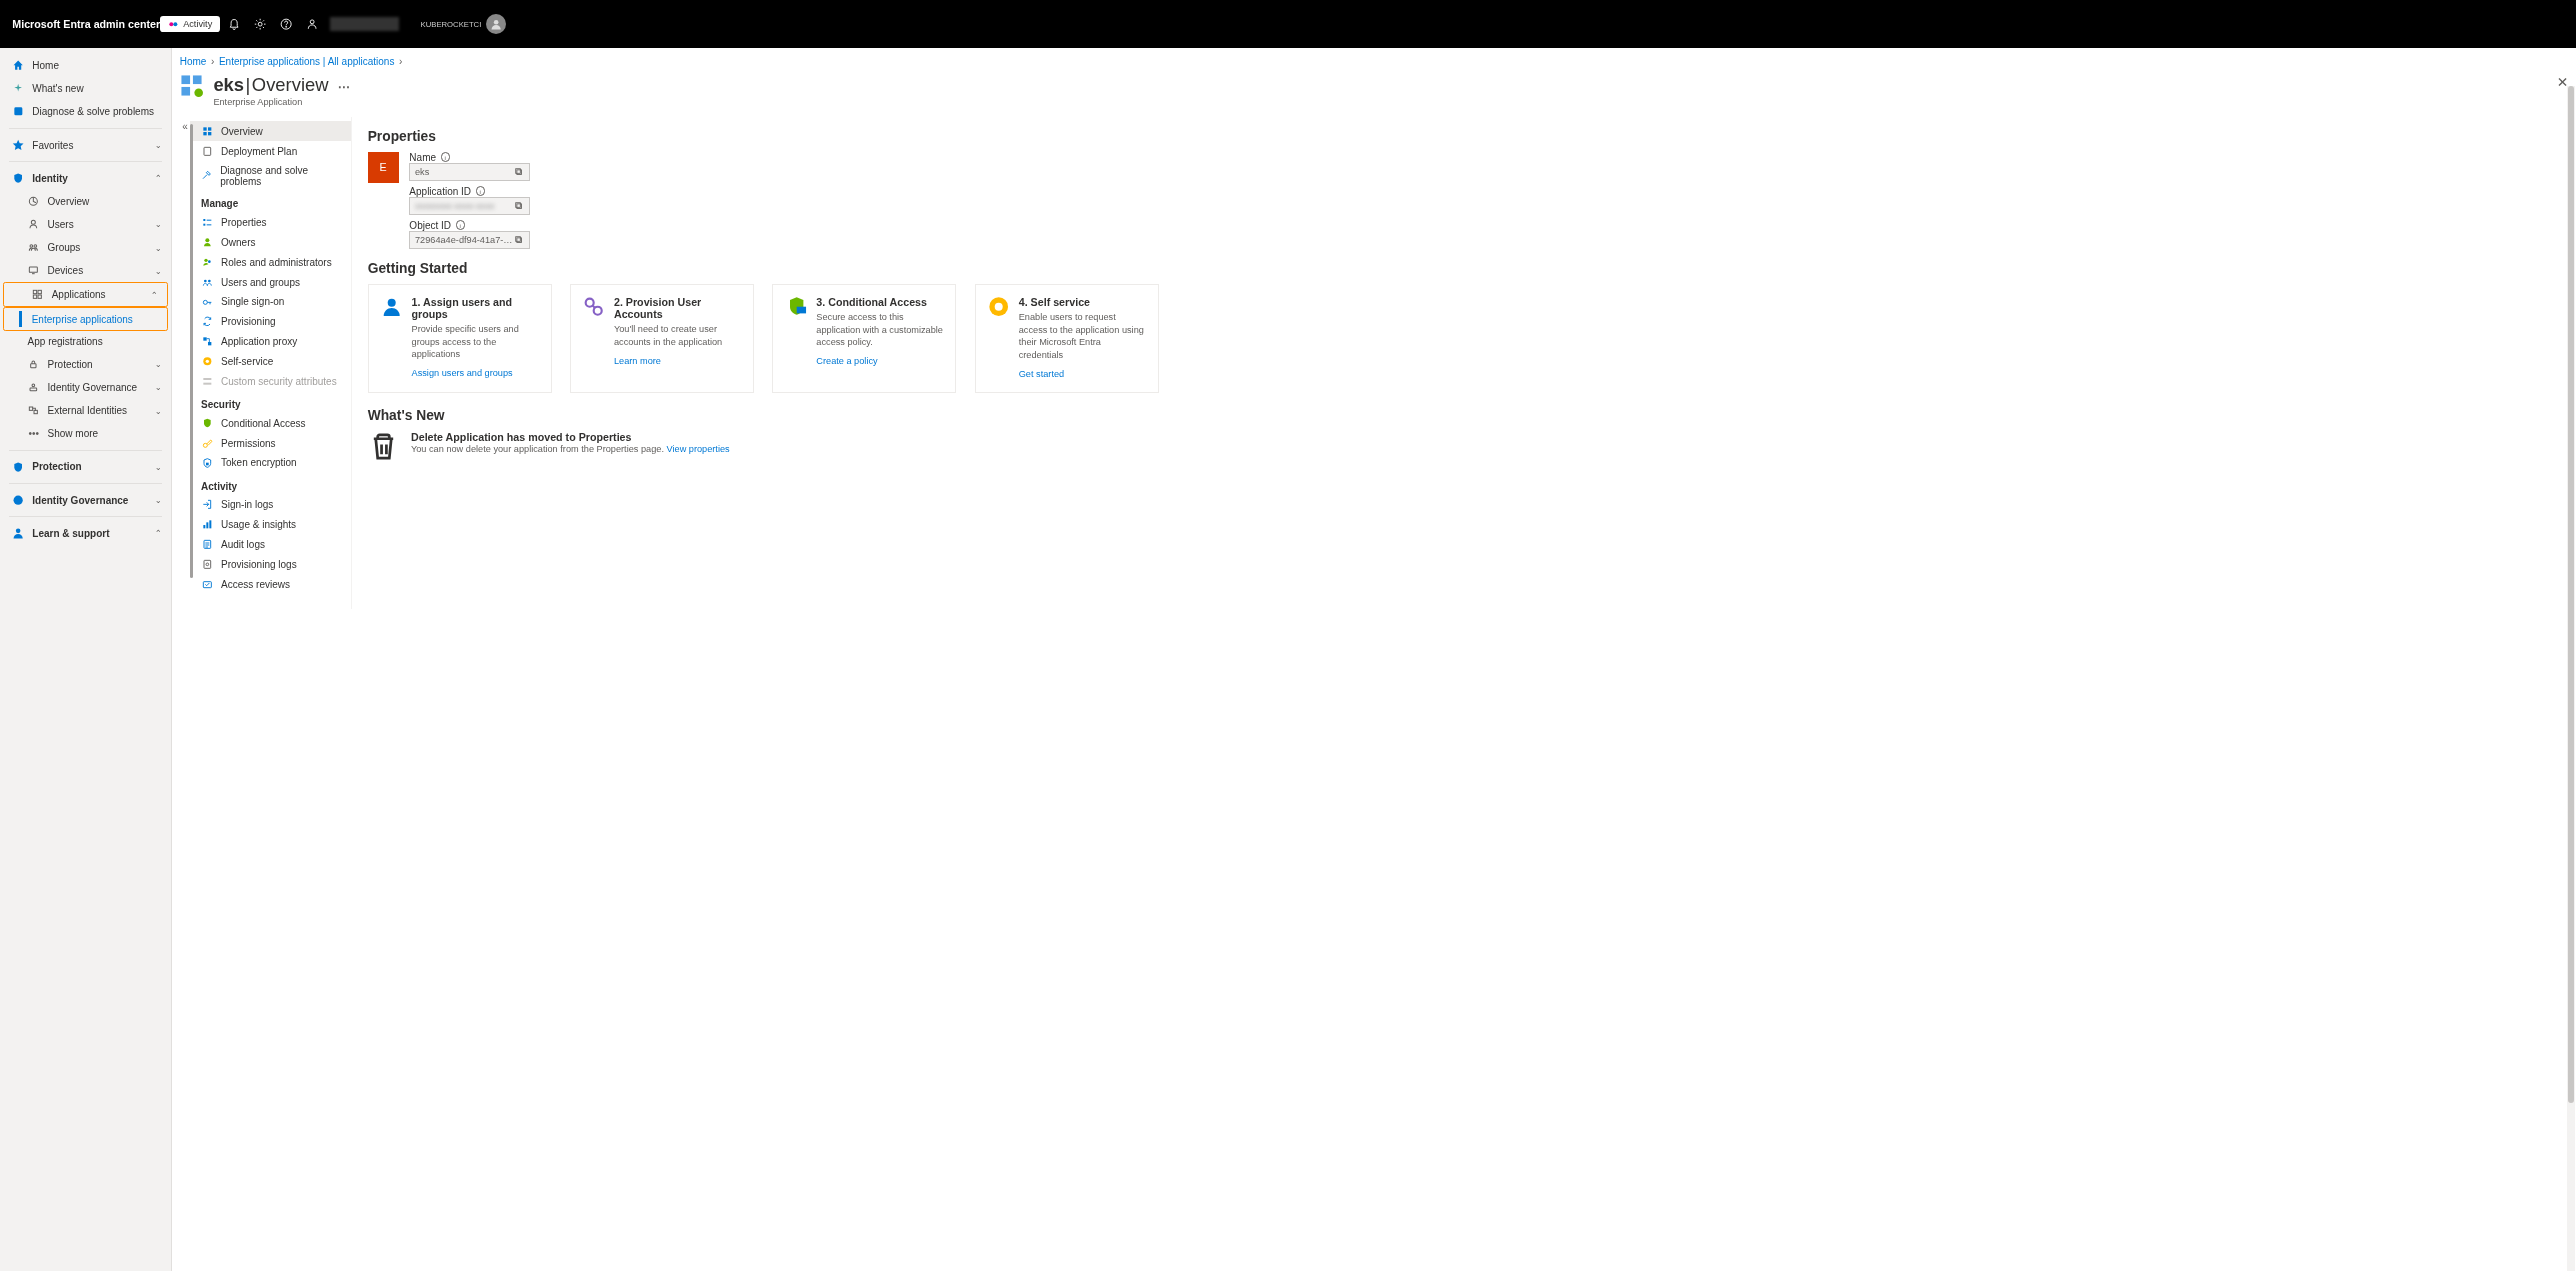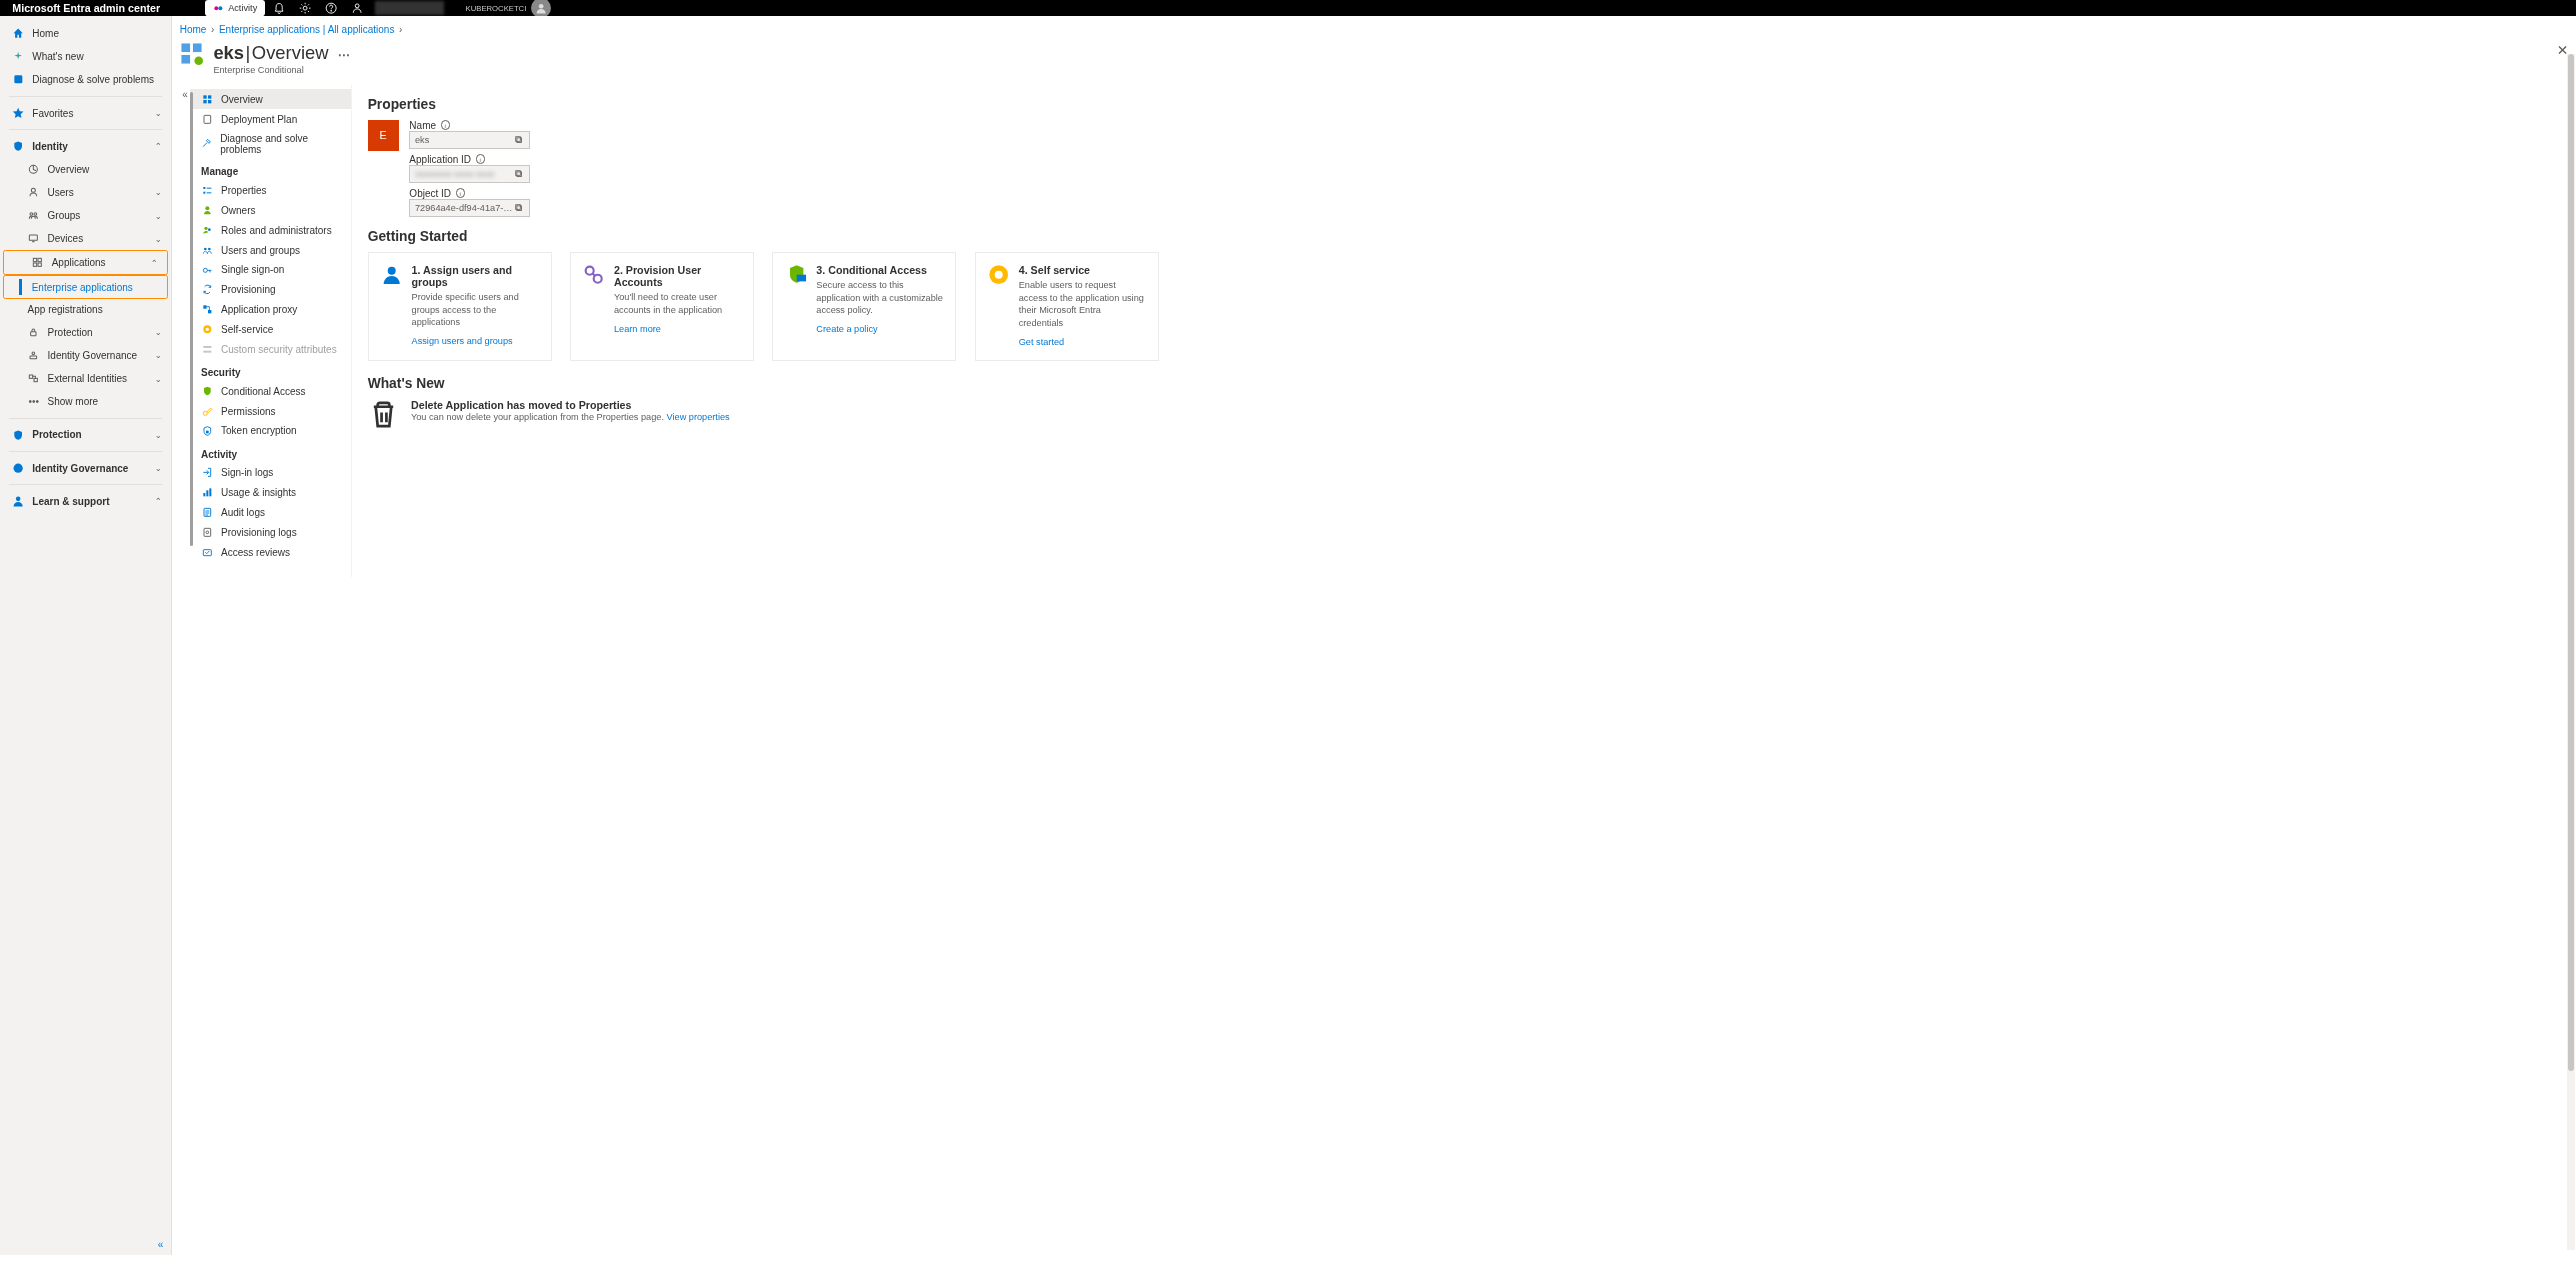--- a/index.html
+++ b/index.html
@@ -1,18 +1,18 @@
 <!DOCTYPE html>
 <html><head>
 <meta charset="utf-8">
 <style>
 * { box-sizing: border-box; margin: 0; padding: 0; font-family: "Segoe UI", "Helvetica Neue", Arial, sans-serif; }
 html, body { height: 100%; background: #fff; color: #323130; font-size: 10px; overflow: hidden; }
 
-.topbar { background: #000; color: #fff; height: 16px; display: flex; align-items: center; padding: 0 7.7px; gap: 45px; }
+.topbar { background: #000; color: #fff; height: 48px; display: flex; align-items: center; padding: 0 7.7px; }
 .brand { font-weight: 600; font-size: 10.7px; padding-left: 4.6px; }
 .search-wrap { flex: 1; display: flex; justify-content: center; }
 .search-box { background: #f3f2f1; color: #605e5c; width: 505px; max-width: 50vw; height: 21.4px; border-radius: 1.5px; display: flex; align-items: center; padding: 0 6.1px; gap: 6.1px; }
 .search-box input { flex:1; background: transparent; border: none; outline: none; font-size: 10px; color:#323130; }
 .top-actions { display: flex; align-items: center; gap: 1.5px; }
 .top-icon { width: 24.5px; height: 24.5px; display: flex; align-items: center; justify-content: center; cursor: pointer; color:#fff; }
 .copilot-btn { background: #fff; color: #323130; border-radius: 3.1px; padding: 3.1px 7.7px; display: flex; align-items: center; gap: 4.6px; cursor:pointer; font-size:9.2px; }
 .tenant-blur { background: #333; filter: blur(1.5px); width: 69px; height: 13.8px; margin-left: 4.6px; margin-right: 3.1px; }
 .tenant-name { font-size: 7.7px; color:#ccc; margin-right:3.1px; }
 .avatar { width: 20px; height: 20px; border-radius: 50%; background: #888; display:flex; align-items:center; justify-content:center; }
@@ -326,21 +326,21 @@
               <circle cx="13" cy="13" r="3" fill="#6bb700"></circle>
             </svg>
         </span>
         <div>
           <div class="page-title">
             <span>eks</span>
               <span class="thin"> | </span>
               <span class="thin">Overview</span>
             <span class="ellipsis-btn">⋯</span>
           </div>
-          <div class="page-sub">Enterprise Conditional</div>
+          <div class="page-sub">Enterprise Application</div>
         </div>
       </div>
       <span class="close-x">✕</span>
 
       <div style="display:flex;">
 
         <div class="collapse-tab">«</div>
 
         <div class="blade-nav">
           <div class="blade-scroll-hint"></div>

